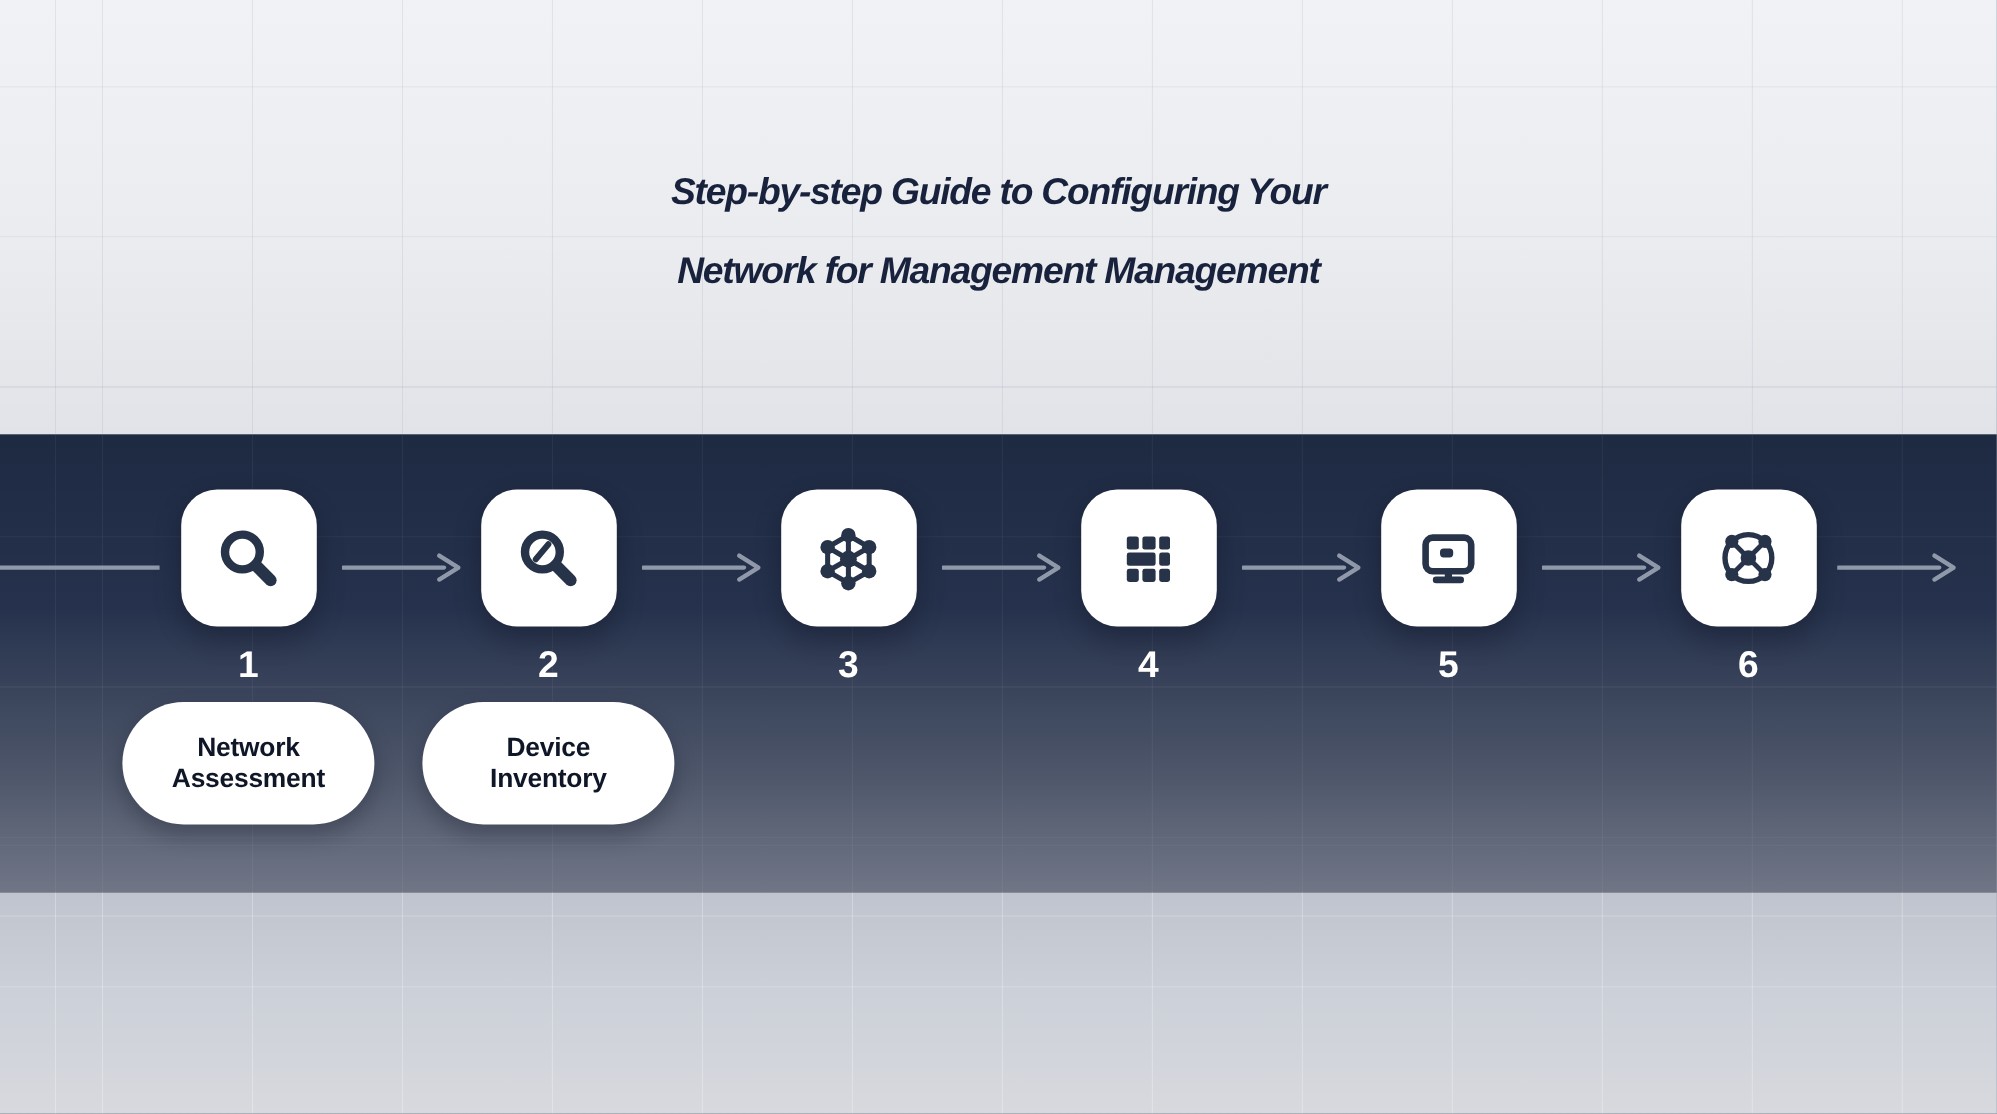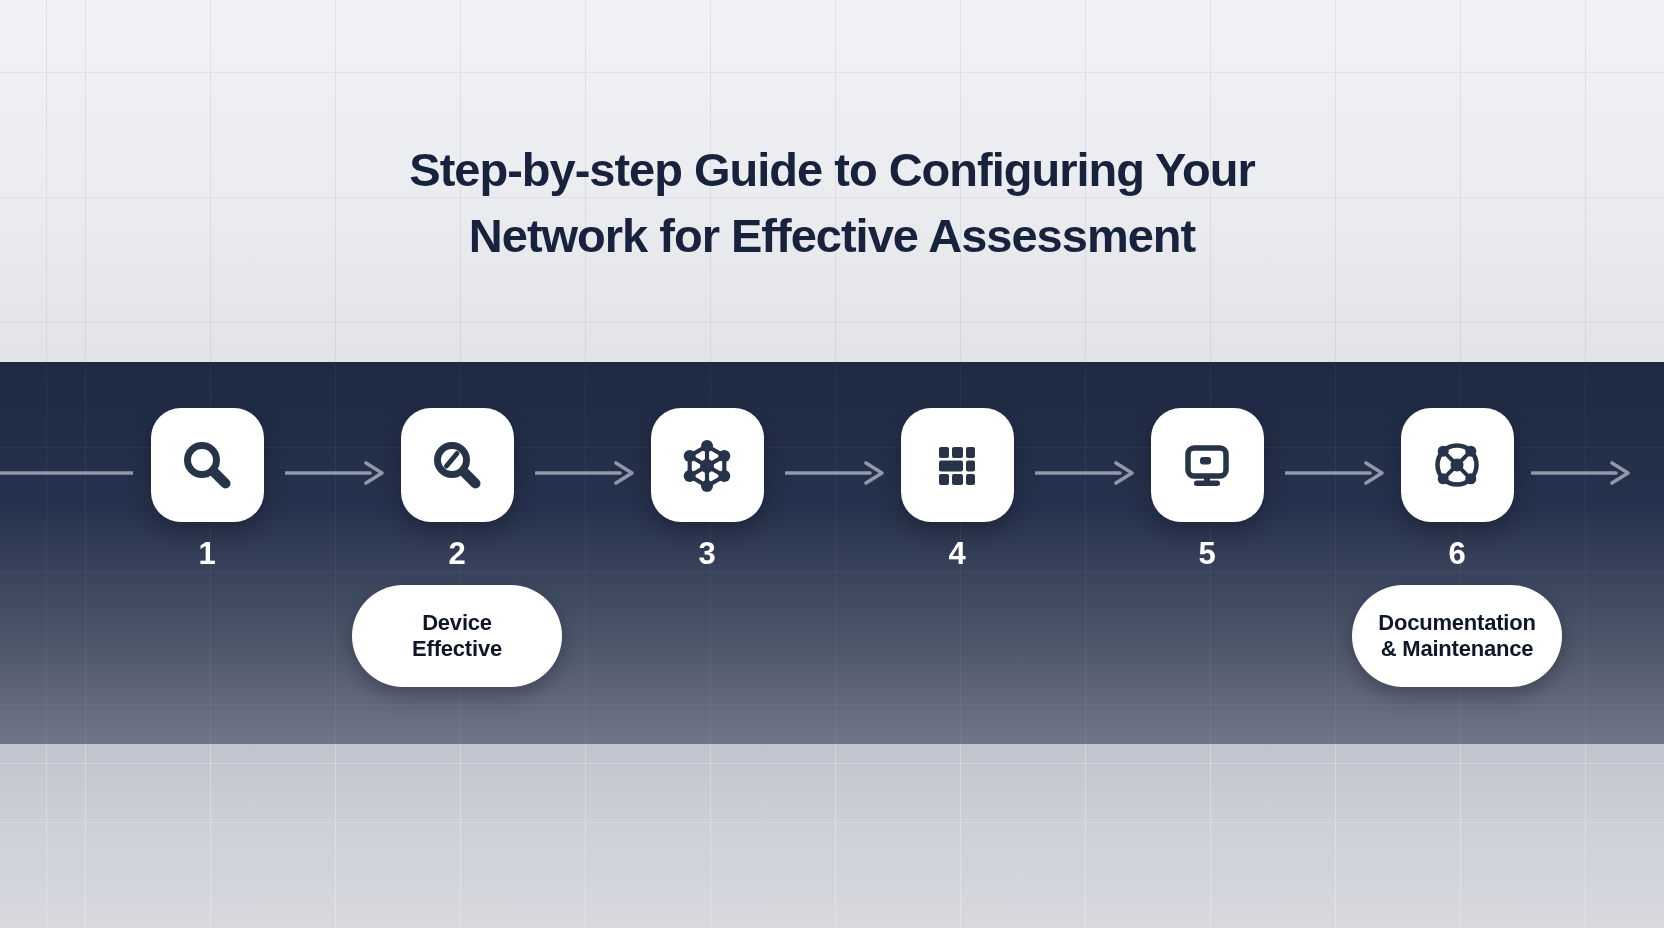--- a/index.html
+++ b/index.html
@@ -30,21 +30,21 @@
     background:
       repeating-linear-gradient(to right, rgba(255,255,255,.28) 0 1px, transparent 1px 125px),
       repeating-linear-gradient(to bottom, rgba(255,255,255,.22) 0 1px, transparent 1px 125px),
       linear-gradient(180deg,#c0c4ce 0%,#ccd0d8 45%,#d7d9de 100%);
     background-position:85px 0, 0 78px, 0 0;
   }
   
   .title {
     position:absolute; left:0; right:0; top:106px;
     text-align:center; color:var(--title-ink,#18223c);
-    font-weight:700; font-size:47px; line-height:66px; letter-spacing:-1px;
+    font-weight:700; font-size:31px; line-height:66px; letter-spacing:-1px;font-style:italic;
   }
   
   .steps-row {
     position:absolute; left:82px; top:408px; width:1500px;
     display:flex;
   }
   .step { width:250px; display:flex; flex-direction:column; align-items:center; }
   .icon-card {
     width:113px; height:114px; background:var(--pill-bg,#ffffff); border-radius:30px;
     display:flex; align-items:center; justify-content:center;
@@ -72,21 +72,21 @@
 <body>
 
 <div class="page">
 
   <div class="sec-top"></div>
   <div class="band"></div>
   <div class="sec-bottom"></div>
 
   <h1 class="title">
     <div>Step-by-step Guide to Configuring Your</div>
-    <div>Network for Effective Assessment</div>
+    <div>Network for Management Management</div>
   </h1>
 
   <div class="arrow" style="left:0">
     <svg width="134" height="28" viewBox="0 0 134 28">
         <line x1="0" y1="14" x2="133" y2="14" stroke="currentColor" stroke-width="3.6"></line>
       </svg>
   </div>
   <div class="arrow" style="left:285px">
     <svg width="100" height="28" viewBox="0 0 100 28">
         <line x1="1" y1="14" x2="85" y2="14" stroke="currentColor" stroke-width="3.6" stroke-linecap="round"></line>
@@ -129,35 +129,37 @@
     <div class="step">
       <div class="icon-card">
         <span class="icon">
           <svg width="64" height="64" viewBox="0 0 64 64">
             <circle cx="27" cy="27" r="14.5" fill="none" stroke="currentColor" stroke-width="7"></circle>
             <line x1="38.5" y1="38.5" x2="50.5" y2="50.5" stroke="currentColor" stroke-width="10" stroke-linecap="round"></line>
           </svg>
         </span>
       </div>
       <div class="step-num">1</div>
+      <div class="pill">Network
+Assessment</div>
     </div>
 
     <div class="step">
       <div class="icon-card">
         <span class="icon">
           <svg width="64" height="64" viewBox="0 0 64 64">
             <circle cx="27" cy="27" r="14.5" fill="none" stroke="currentColor" stroke-width="7"></circle>
             <line x1="21.5" y1="33" x2="32" y2="20.5" stroke="currentColor" stroke-width="5" stroke-linecap="round"></line>
             <line x1="38.5" y1="38.5" x2="50.5" y2="50.5" stroke="currentColor" stroke-width="10" stroke-linecap="round"></line>
           </svg>
         </span>
       </div>
       <div class="step-num">2</div>
       <div class="pill">Device
-Effective</div>
+Inventory</div>
     </div>
 
     <div class="step">
       <div class="icon-card">
         <span class="icon">
           <svg width="64" height="64" viewBox="0 0 64 64">
             <g stroke="currentColor" stroke-width="4.2" fill="none">
               <polygon points="32,13 49.3,23 49.3,43 32,53 14.7,43 14.7,23"></polygon>
               <line x1="32" y1="33" x2="32" y2="13"></line>
                 <line x1="32" y1="33" x2="49.3" y2="23"></line>
@@ -230,18 +232,16 @@
               <circle cx="18.2" cy="18.2" r="5.5"></circle>
                 <circle cx="45.8" cy="18.2" r="5.5"></circle>
               <circle cx="18.2" cy="45.8" r="5.5"></circle>
                 <circle cx="45.8" cy="45.8" r="5.5"></circle>
               <circle cx="32" cy="32" r="6.5"></circle>
             </g>
           </svg>
         </span>
       </div>
       <div class="step-num">6</div>
-      <div class="pill">Documentation
-&amp; Maintenance</div>
     </div>
 
   </div>
 </div>
 
 </body></html>

